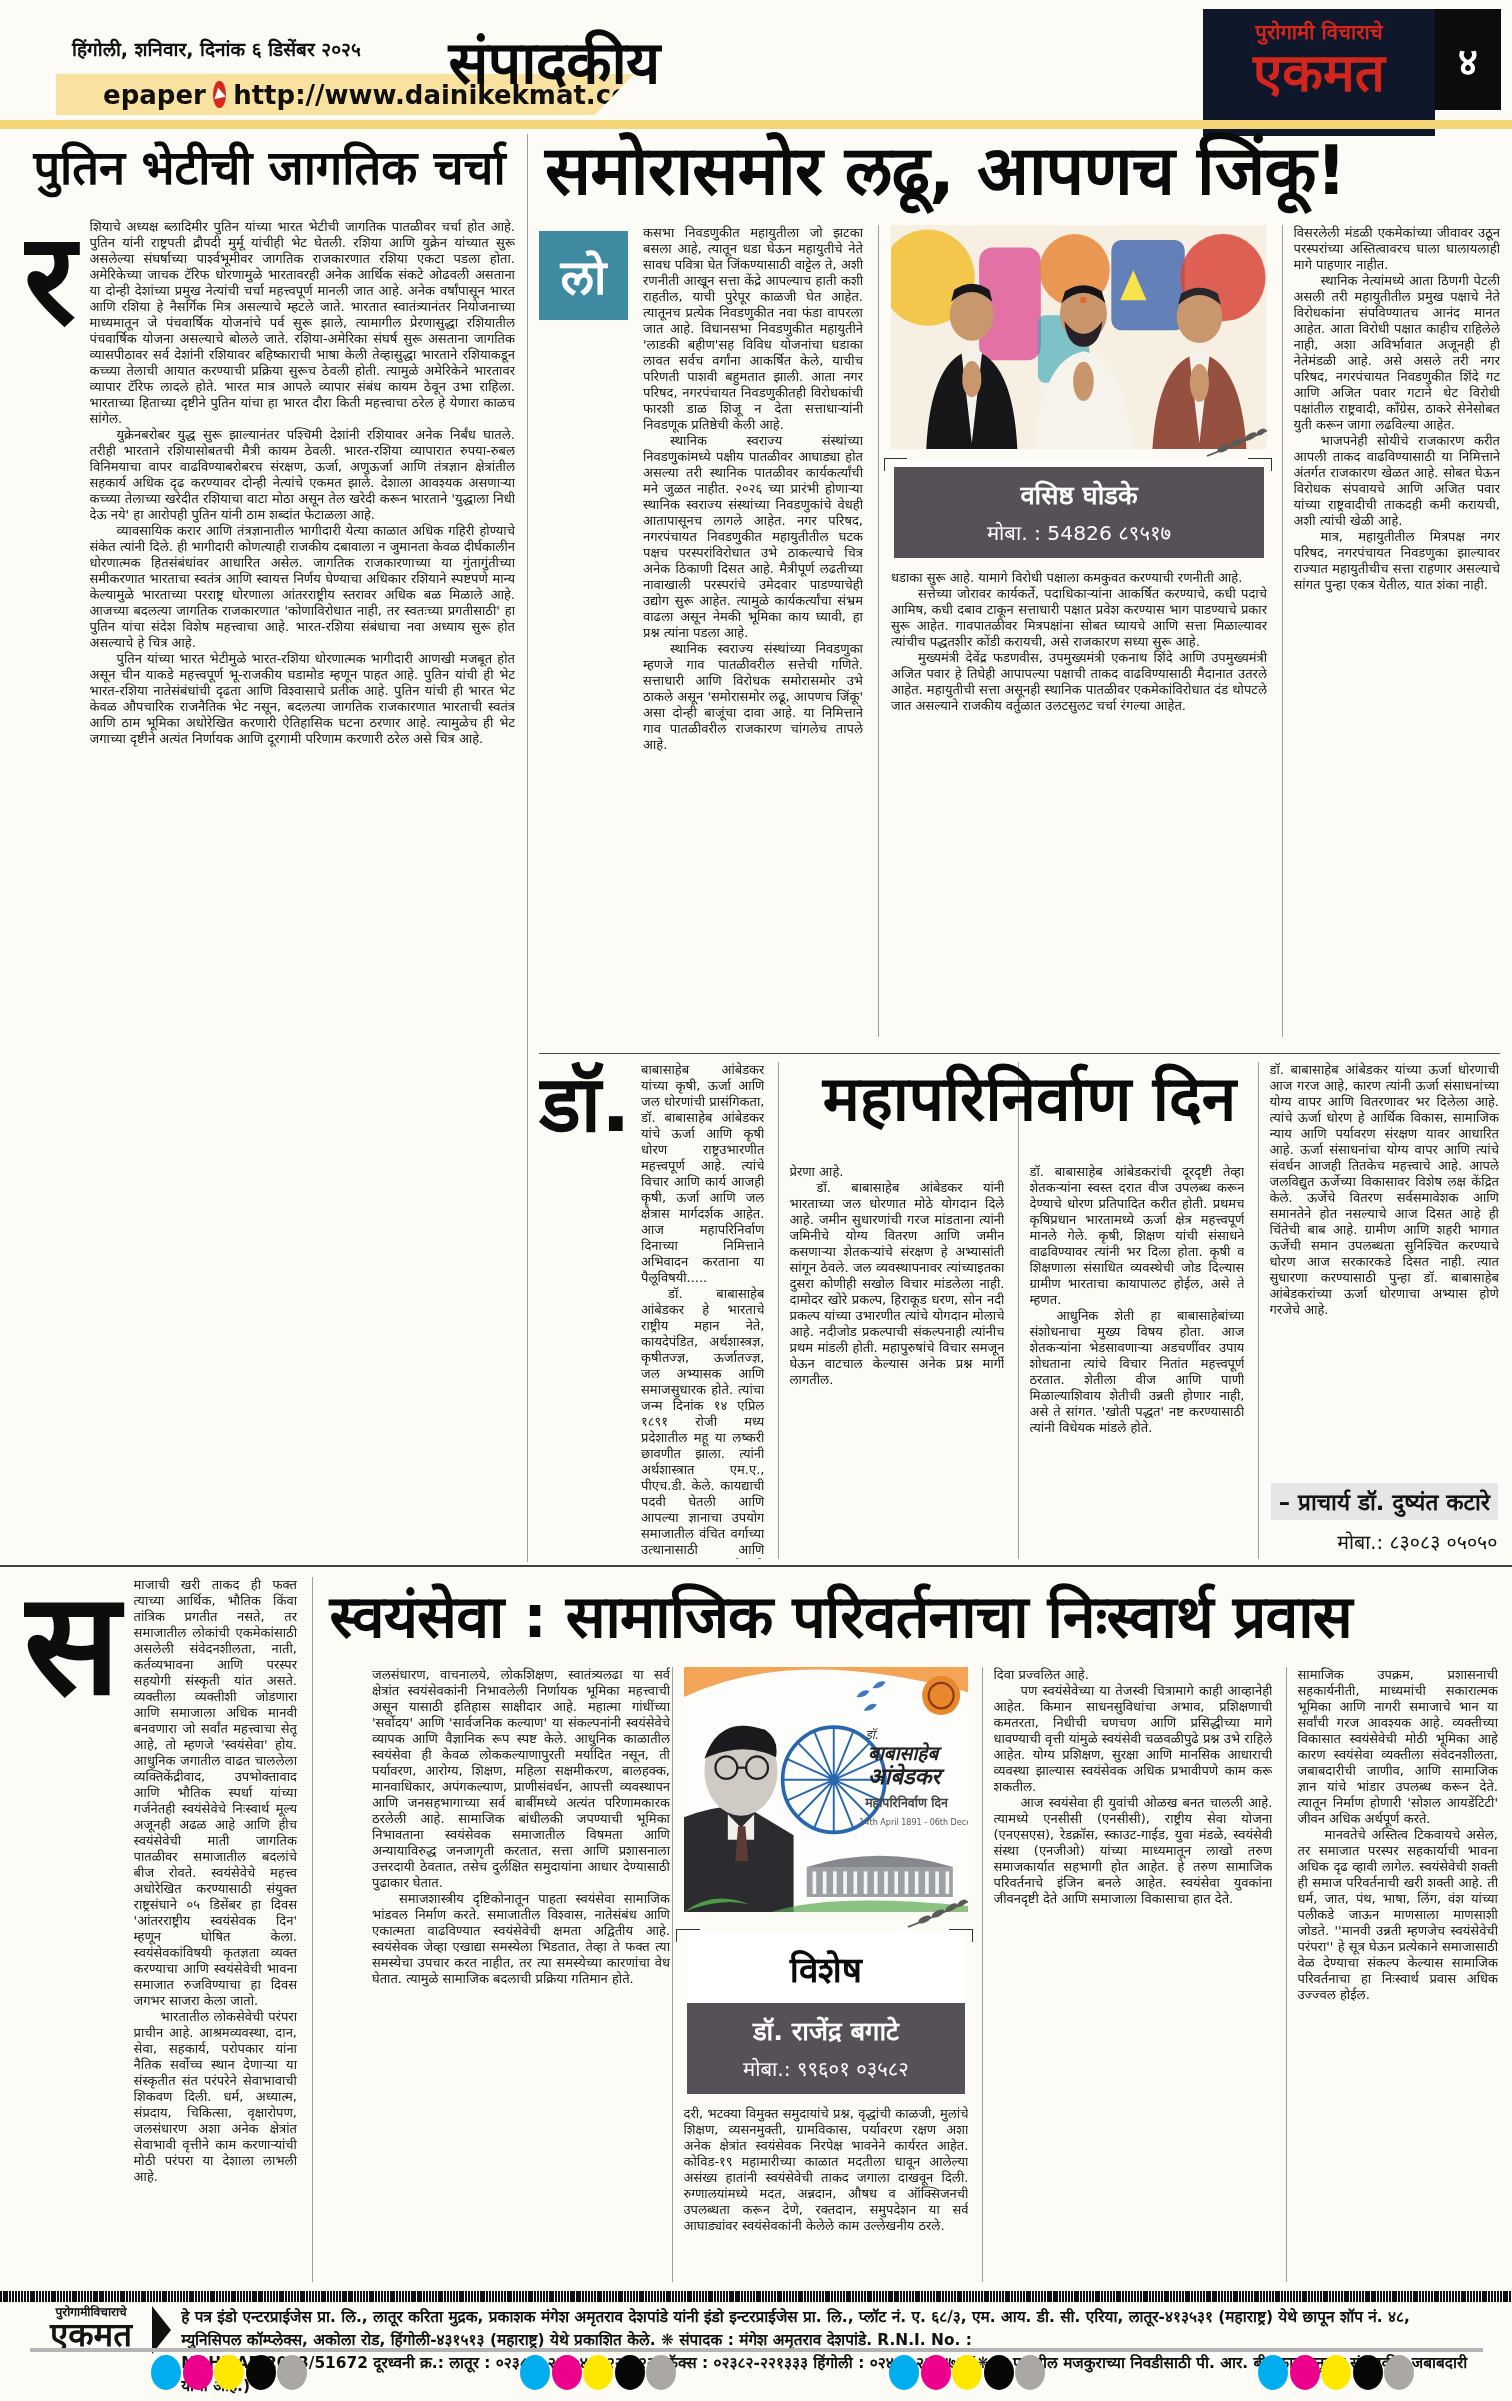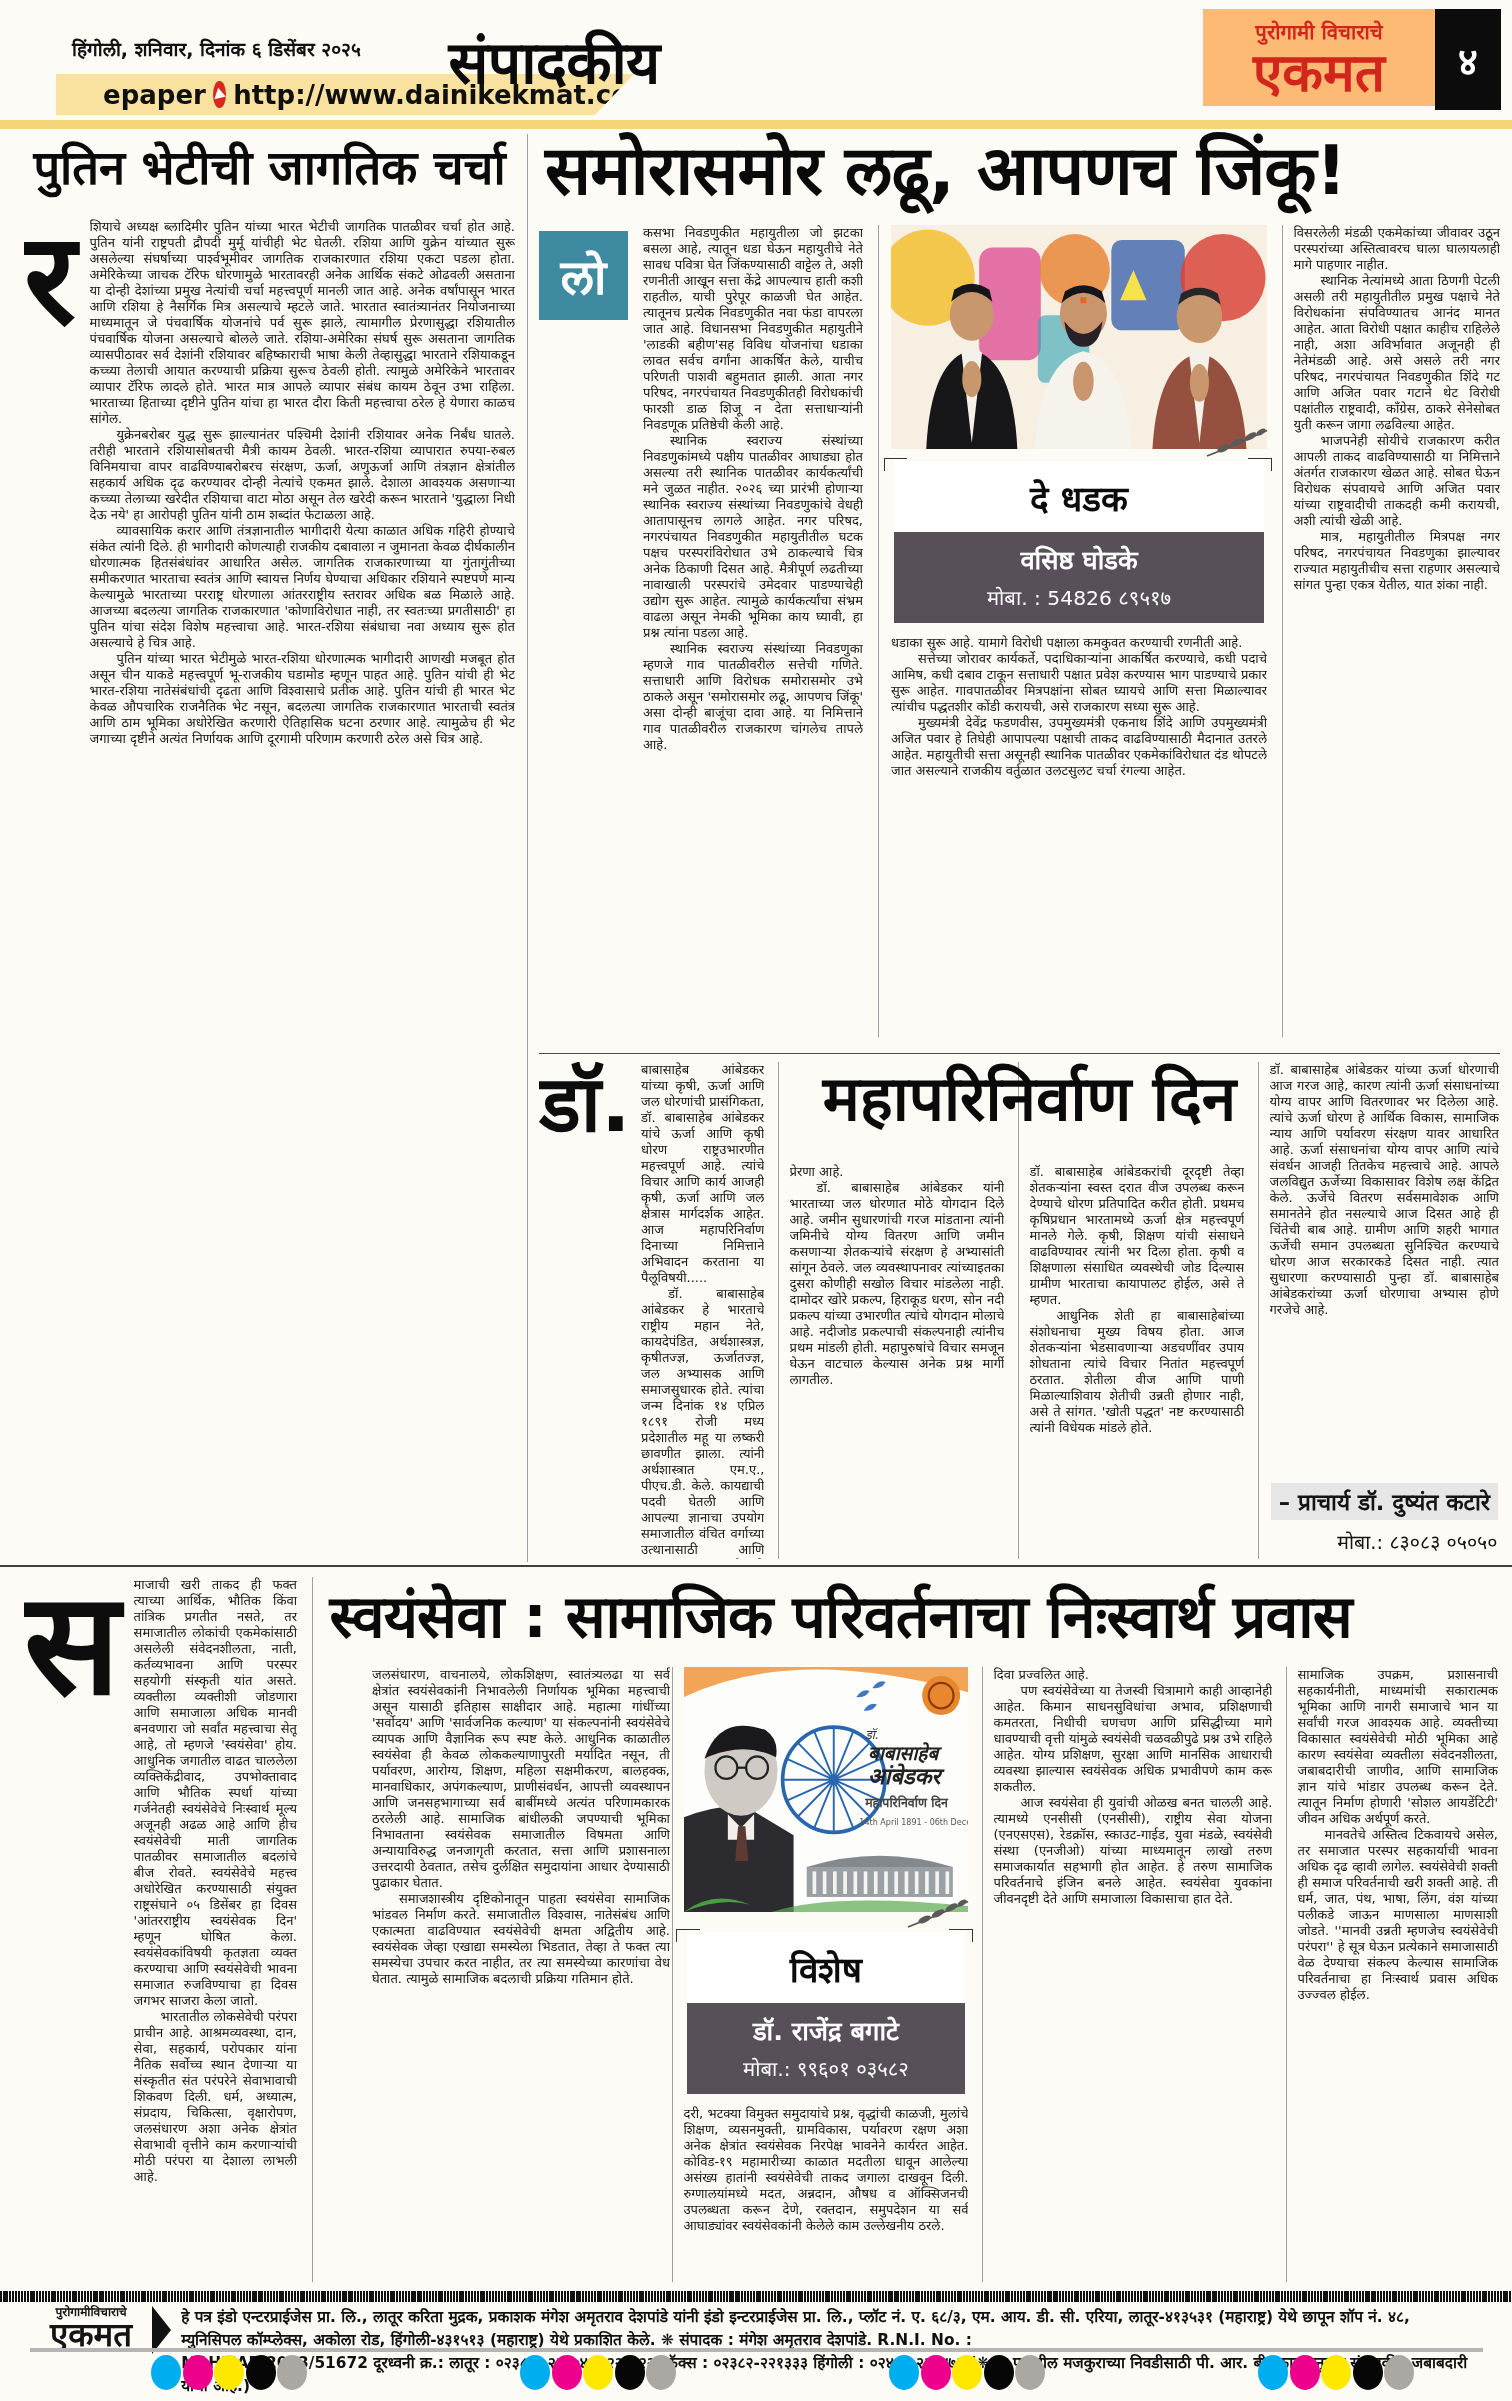--- a/index.html
+++ b/index.html
@@ -8,21 +8,21 @@
 
   
   .dateline{position:absolute; left:72px; top:36px; font-size:19px; font-weight:700; color:#111;}
   .epaper-band{position:absolute; left:56px; top:74px; width:578px; height:41px; background:#f9e2a0;
     clip-path:polygon(0 0, 100% 0, calc(100% - 39px) 100%, 0 100%); display:flex; align-items:center; padding-left:47px; box-sizing:border-box;}
   .epaper-band .lbl{font-size:26px; font-weight:700; color:#101010;}
   .ep-icon{display:inline-flex; align-items:center; justify-content:center; width:27px; height:27px; border-radius:50%;
     background:#d6281c; margin:0 7.5px; position:relative;}
   .ep-icon:before{content:""; width:0; height:0; border-left:10.5px solid #fff; border-top:6px solid transparent; border-bottom:6px solid transparent; margin-left:2.3px; transform:rotate(18deg);}
   .section-title{position:absolute; left:407px; top:19.6px; width:294px; text-align:center; font-size:59px; font-weight:800; letter-spacing:-0.8px; color:#0a0a0a;}
-  .masthead{position:absolute; left:1203px; top:9px; width:232px; height:97px; background:#fdba74; text-align:center; box-sizing:border-box; padding-top:7.5px;}
+  .masthead{position:absolute; left:1203px; top:9px; width:232px; height:127px; background:#0f172a; text-align:center; box-sizing:border-box; padding-top:7.5px;}
   .masthead .tag{font-size:20.3px; font-weight:700; color:#d2261c;}
   .masthead .name{font-size:53px; font-weight:800; color:#d2261c; line-height:53px; margin-top:1.5px;}
   .pagenum-box{position:absolute; left:1435px; top:9px; width:66px; height:101px; background:#0c0c0c; color:#fff; display:flex; align-items:center; justify-content:center; font-size:38px; font-weight:700;}
   .yellow-rule{position:absolute; left:0; top:120px; width:1512px; height:9px; background:#f4d578;}
 
   
   .hl{font-weight:800; color:#0a0a0a;}
   .col{ text-align:justify; font-size:13px; line-height:16px; overflow:hidden; color:#161616;}
   .col p{margin:0; text-indent:27px;}
   .col p:first-child{text-indent:0;}
@@ -184,21 +184,20 @@
         <div class="author-box">
           <span class="corner l"></span>
           <span class="corner r"></span>
           <svg class="sprig" width="66" height="33" viewBox="0 0 88 44">
             <path d="M4 40 Q40 26 84 6" stroke="#555" stroke-width="2.5" fill="none"></path>
             <ellipse cx="26" cy="30" rx="9" ry="4" fill="#5a5a5a" transform="rotate(-25 26 30)"></ellipse>
             <ellipse cx="44" cy="22" rx="9" ry="4" fill="#5a5a5a" transform="rotate(-28 44 22)"></ellipse>
             <ellipse cx="62" cy="14" rx="9" ry="4" fill="#5a5a5a" transform="rotate(-30 62 14)"></ellipse>
             <ellipse cx="76" cy="8" rx="7" ry="3.4" fill="#5a5a5a" transform="rotate(-32 76 8)"></ellipse>
           </svg>
-          <div class="box-label">दे धडक</div>
           <div class="box-band">
             <div class="box-author">वसिष्ठ घोडके</div>
             <div class="box-mobile">मोबा. : 54826 ८९५१७</div>
           </div>
         </div>
         <div class="col" style="height:407px">
             <p>धडाका सुरू आहे. यामागे विरोधी पक्षाला कमकुवत करण्याची रणनीती आहे.</p>
             <p>सत्तेच्या जोरावर कार्यकर्ते, पदाधिकाऱ्यांना आकर्षित करण्याचे, कधी पदाचे आमिष, कधी दबाव टाकून सत्ताधारी पक्षात प्रवेश करण्यास भाग पाडण्याचे प्रकार सुरू आहेत. गावपातळीवर मित्रपक्षांना सोबत घ्यायचे आणि सत्ता मिळाल्यावर त्यांचीच पद्धतशीर कोंडी करायची, असे राजकारण सध्या सुरू आहे.</p>
             <p>मुख्यमंत्री देवेंद्र फडणवीस, उपमुख्यमंत्री एकनाथ शिंदे आणि उपमुख्यमंत्री अजित पवार हे तिघेही आपापल्या पक्षाची ताकद वाढविण्यासाठी मैदानात उतरले आहेत. महायुतीची सत्ता असूनही स्थानिक पातळीवर एकमेकांविरोधात दंड थोपटले जात असल्याने राजकीय वर्तुळात उलटसुलट चर्चा रंगल्या आहेत.</p>
           </div>

